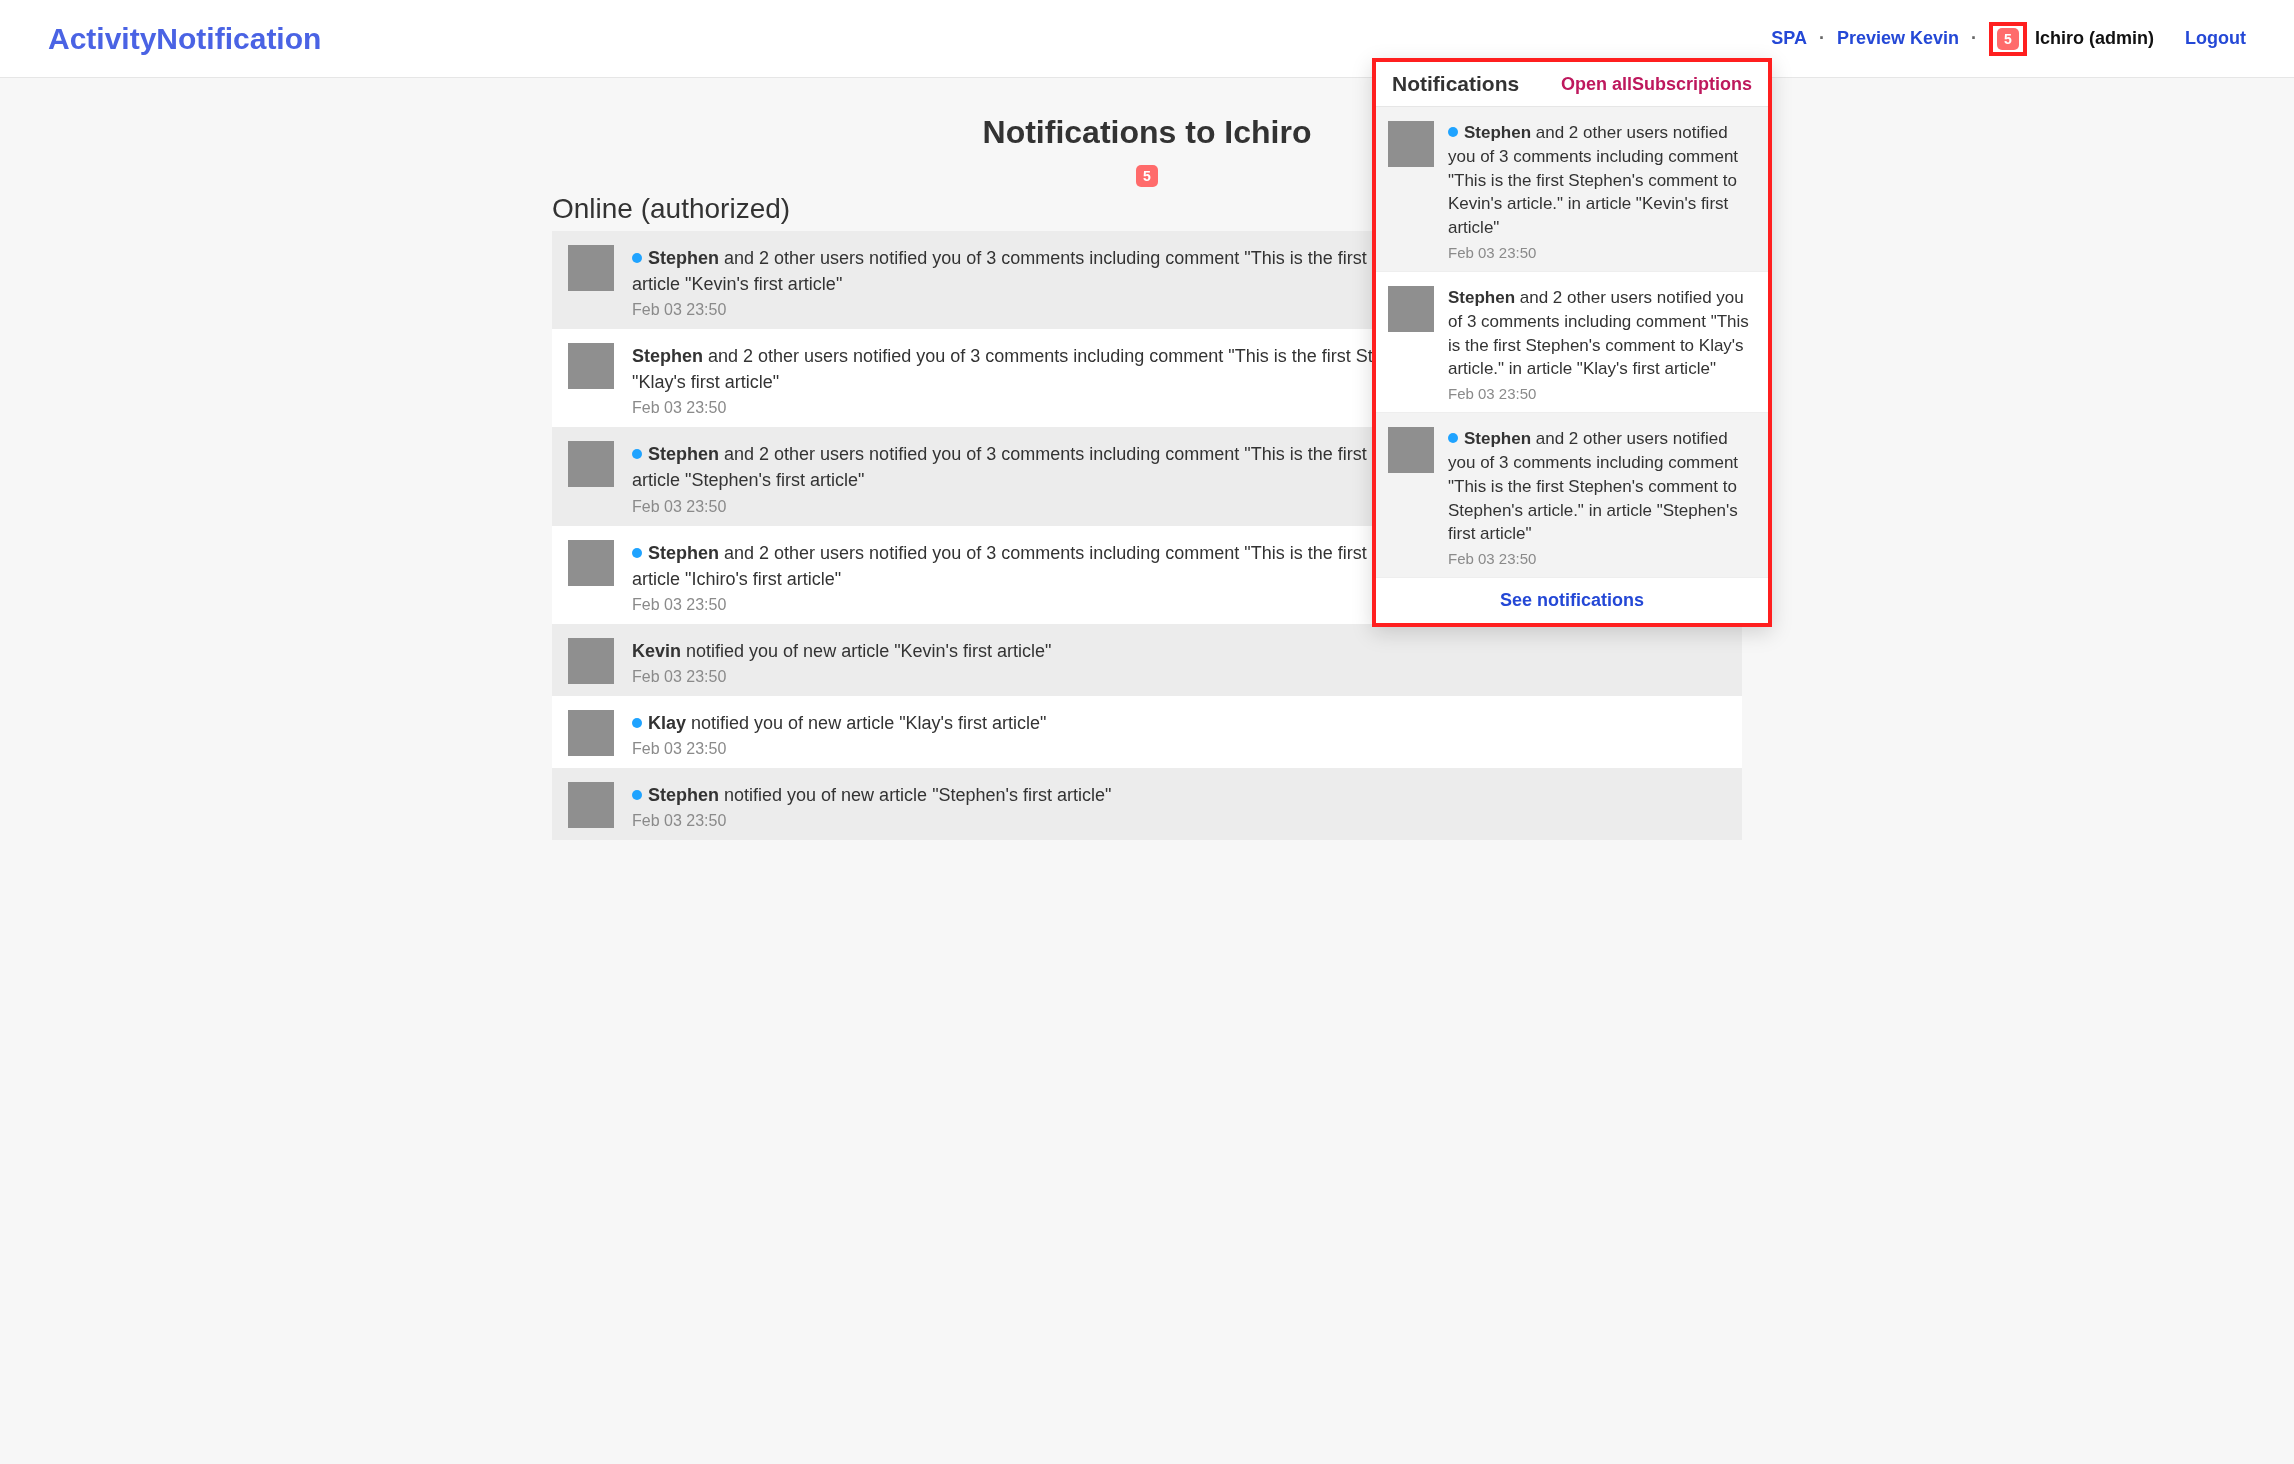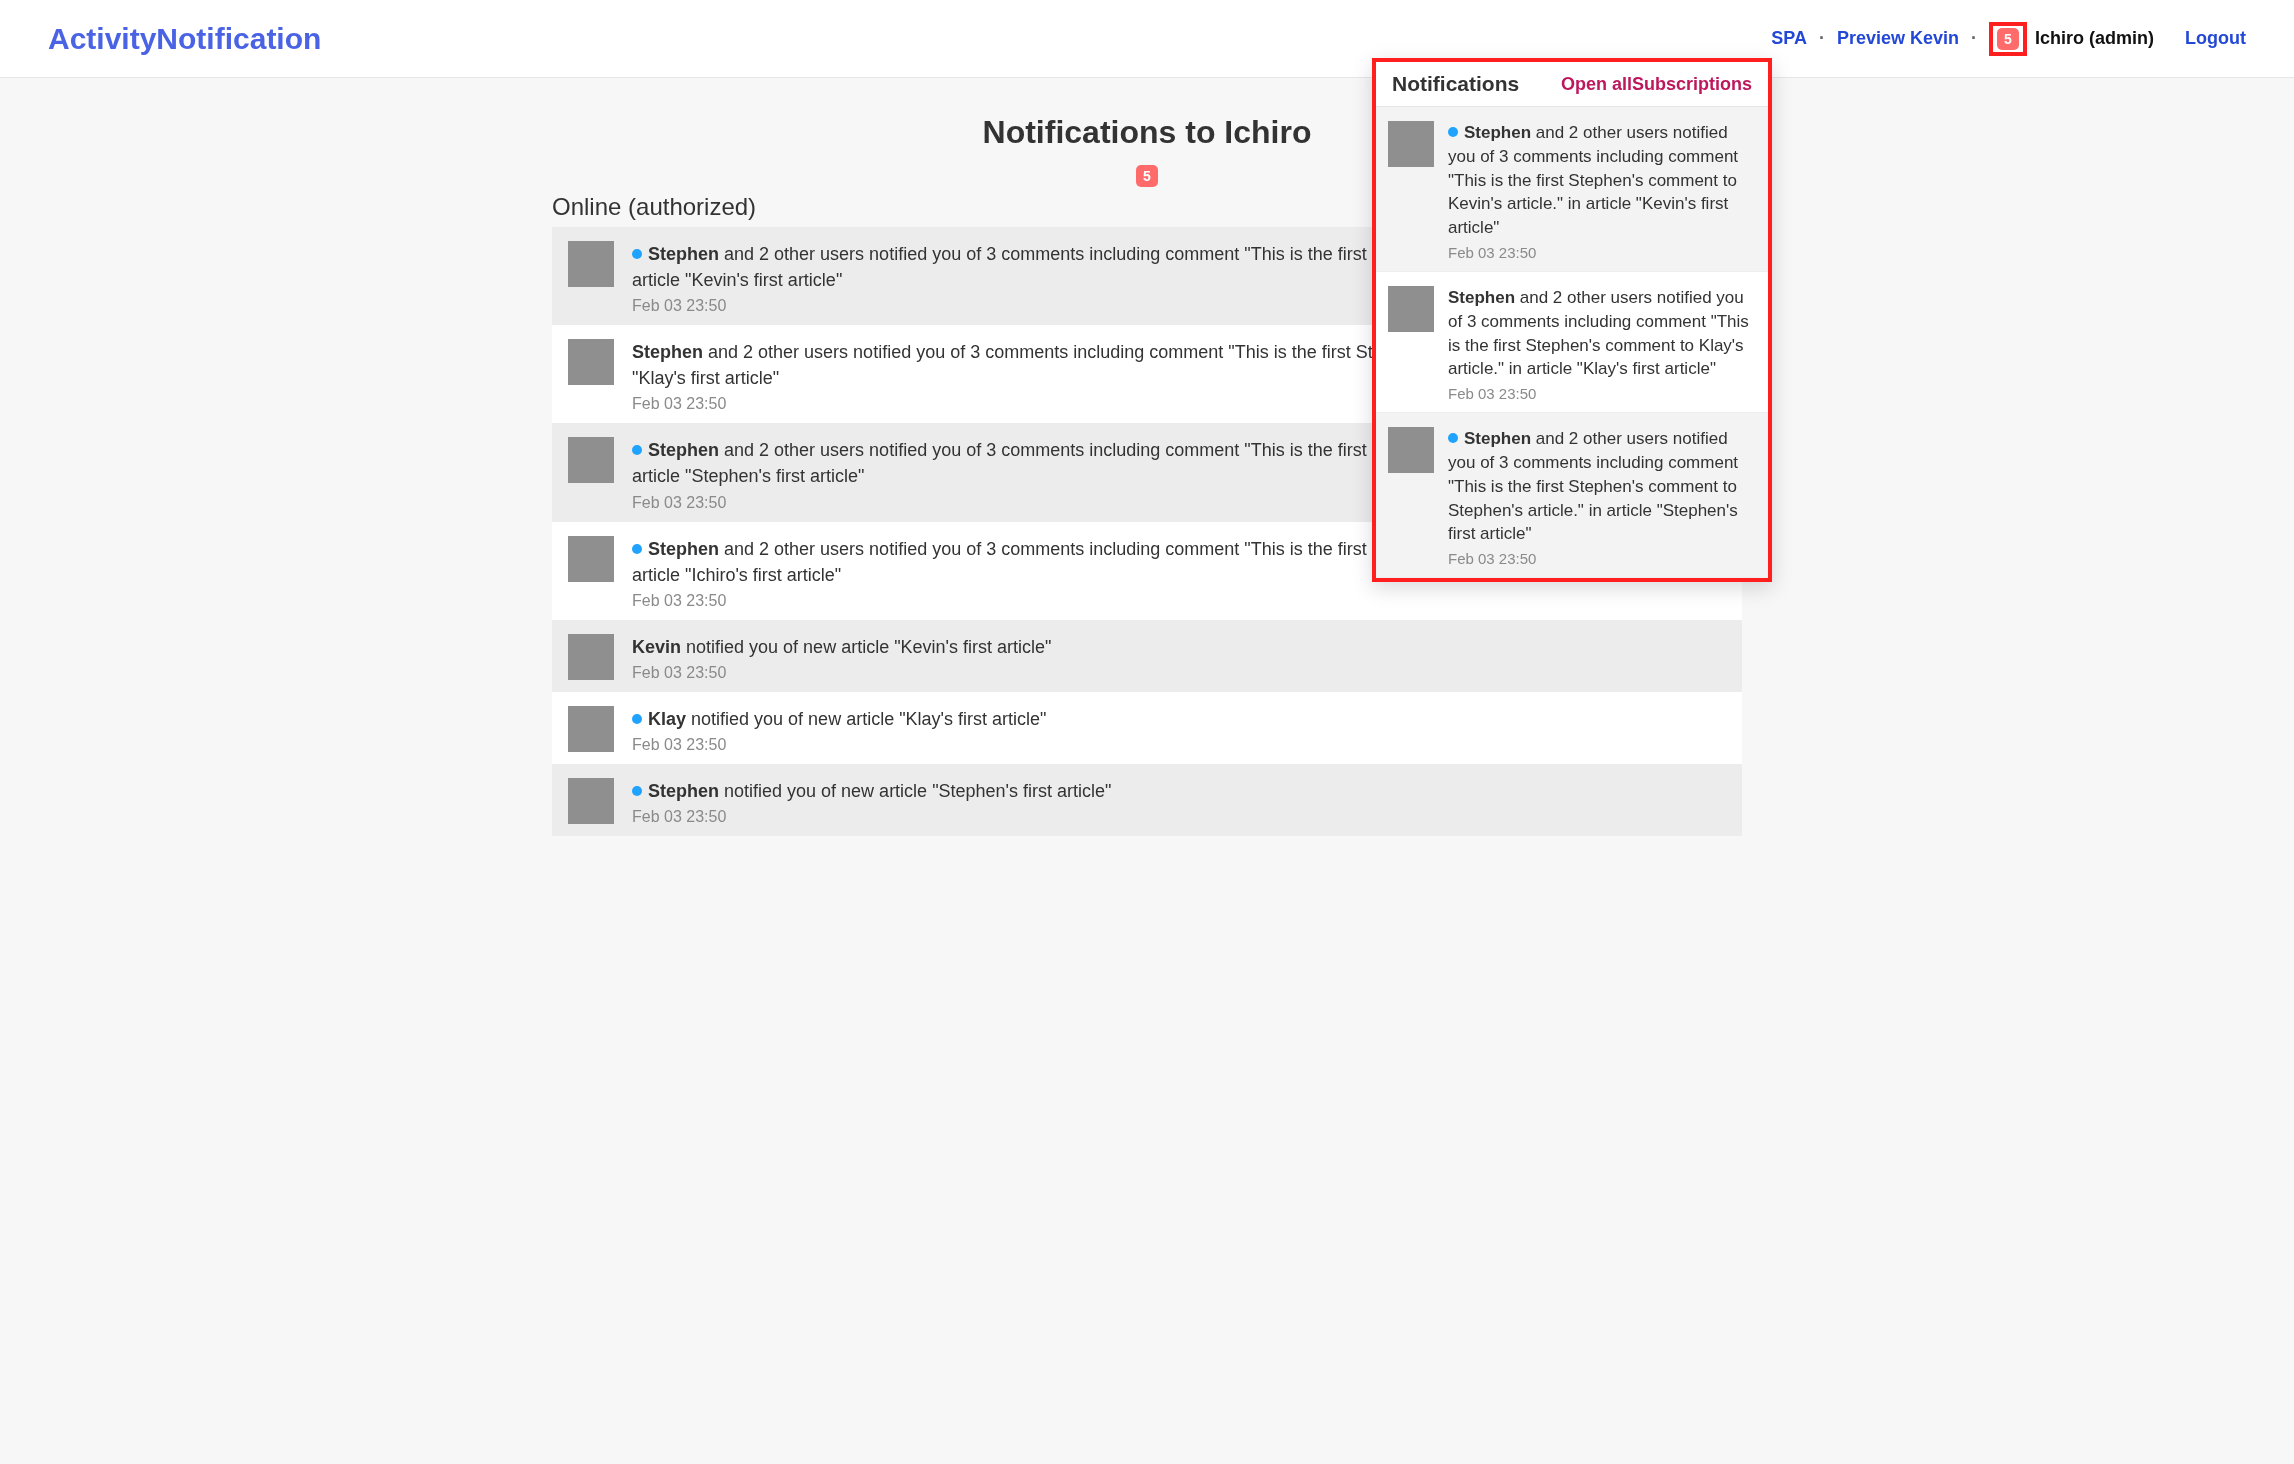--- a/index.html
+++ b/index.html
@@ -60,21 +60,21 @@
   }
   h1.page-title {
     font-size: 32px;
     font-weight: 600;
     margin: 0 0 6px 0;
     display: flex;
     align-items: center;
     gap: 14px;
     flex-direction: column;
   }
-  .subtitle { font-size: 24px; margin-bottom: 6px; }
+  .subtitle { font-size: 28px; margin-bottom: 6px; }
 
   .list { }
   .row {
     display: flex;
     padding: 14px 16px 10px 16px;
     gap: 18px;
   }
   .row.odd { background: #ececec; }
   .row.even { background: #fff; }
   .avatar {
@@ -255,15 +255,16 @@
           </div>
         </div>
         <div class="dd-item alt">
           <div class="dd-avatar"></div>
           <div class="dd-body">
             <div class="dd-text"><span class="dot"></span><span class="name">Stephen</span><span> and 2 other users notified you of 3 comments including comment "This is the first Stephen's comment to Stephen's article." in article "Stephen's first article"</span></div>
             <div class="dd-time">Feb 03 23:50</div>
           </div>
         </div>
       </div>
+    <div class="dd-footer">See notifications</div>
   </div>
 
 </div>
 
 </body></html>

